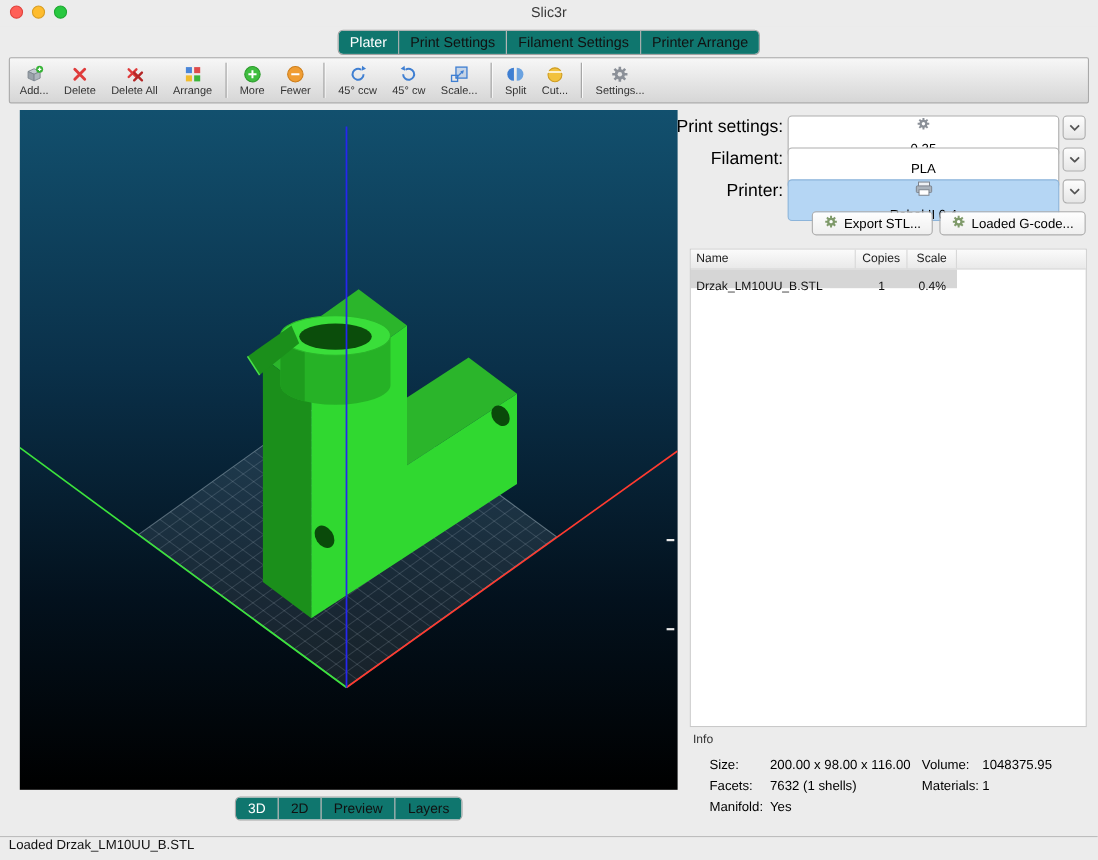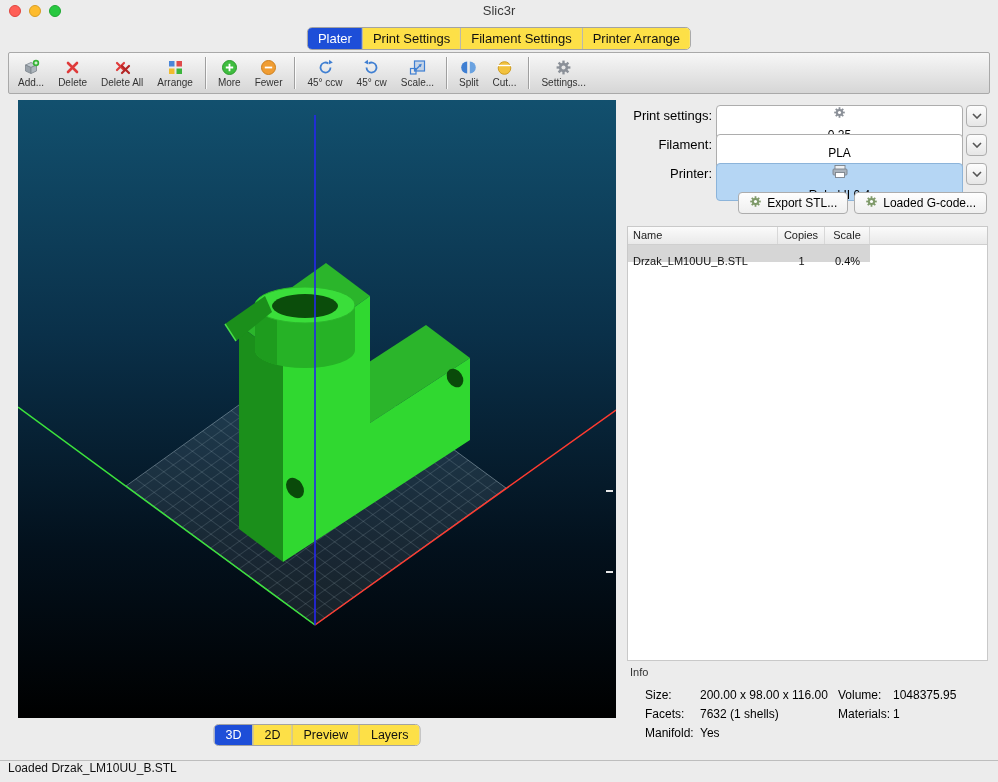--- a/index.html
+++ b/index.html
@@ -11,38 +11,38 @@
   }
   
   .titlebar{position:absolute;top:0;left:0;right:0;height:24px;background:#ececec;}
   .titlebar .title{text-align:center;font-size:13px;color:#3a3a3a;line-height:22px;}
   .tl{position:absolute;top:5px;width:12px;height:12px;border-radius:50%;box-sizing:border-box;}
   .tl.red{left:9px;background:#ff5f57;border:1px solid #e0443e;}
   .tl.yellow{left:29px;background:#febc2e;border:1px solid #d89e24;}
   .tl.green{left:49px;background:#28c840;border:1px solid #1fa832;}
   
   .seg{position:absolute;display:flex;border:1px solid #a3a3a3;border-radius:5px;overflow:hidden;background:#fff;height:21px;}
-  .seg .item{display:flex;align-items:center;justify-content:center;padding:0 10px;font-size:13px;color:#111;background:#fde047;border-left:1px solid #b4b4b4;white-space:nowrap;cursor:default;}
+  .seg .item{display:flex;align-items:center;justify-content:center;padding:0 10px;font-size:13px;color:#111;background:#0f766e;border-left:1px solid #b4b4b4;white-space:nowrap;cursor:default;}
   .seg .item:first-child{border-left:none;}
-  .seg .item.active{background:#1d4ed8;color:#fff;}
+  .seg .item.active{background:#0f766e;color:#fff;}
   .seg.main{top:27px;left:499px;transform:translateX(-50%);}
   .seg.vp{top:724px;left:317px;transform:translateX(-50%);height:20px;}
   .seg.vp .item{font-size:12.5px;padding:0 11px;}
   
   .toolbar{position:absolute;left:8px;right:8px;top:52px;height:42px;background:linear-gradient(#f7f7f7,#d6d6d6);border:1px solid #a9a9a9;border-radius:2px;display:flex;align-items:center;padding:0 2px;box-sizing:border-box;}
   .tool{display:flex;flex-direction:column;align-items:center;justify-content:center;gap:1px;padding:2px 7px;}
   .tool .ticon{height:17px;display:flex;align-items:center;}
   .tool .lbl{font-size:10px;color:#333;white-space:nowrap;}
   .tsep{width:1px;height:32px;background:#9f9f9f;box-shadow:1px 0 0 rgba(255,255,255,.8);margin:0 5px;}
   
   .viewport{position:absolute;left:18px;top:100px;width:598px;height:618px;
     background:linear-gradient(180deg,#12506e 0%,#0a3049 38%,#03111d 72%,#000 100%);}
   .viewport svg{position:absolute;left:0;top:0;}
   
-  .fieldlabel{position:absolute;left:560px;width:152px;text-align:right;line-height:22px;font-size:13px;color:#000;}
+  .fieldlabel{position:absolute;left:560px;width:152px;text-align:right;line-height:22px;font-size:16px;color:#000;}
   .combo{position:absolute;left:716px;width:247px;height:38px;background:#fff;border:1px solid #adadad;border-radius:4px;display:flex;align-items:center;gap:6px;font-size:12px;color:#000;padding:0 8px;box-sizing:border-box;white-space:nowrap;flex-direction:column;}
   .combo.centered{justify-content:center;}
   .combo.selected{background:#b5d6f4;border-color:#8cb4da;}
   .dropbtn{position:absolute;left:966px;width:21px;height:22px;background:linear-gradient(#fdfdfd,#e6e6e6);border:1px solid #adadad;border-radius:4px;display:flex;align-items:center;justify-content:center;box-sizing:border-box;}
   .exportrow{position:absolute;left:627px;width:360px;top:192px;display:flex;justify-content:flex-end;gap:6px;}
   .btn{height:22px;border:1px solid #adadad;border-radius:4px;background:linear-gradient(#fefefe,#efefef);font-size:12px;color:#000;display:inline-flex;align-items:center;gap:5px;padding:0 10px;box-sizing:border-box;white-space:nowrap;}
   
   .objtable{position:absolute;left:627px;top:226px;width:361px;height:435px;background:#fff;border:1px solid #c9c9c9;box-sizing:border-box;font-size:11px;color:#111;}
   .thead{display:flex;height:17px;background:linear-gradient(#fbfbfb,#e9e9e9);border-bottom:1px solid #cfcfcf;}
   .th{line-height:16px;padding:0 5px;border-right:1px solid #d8d8d8;box-sizing:border-box;color:#222;}

